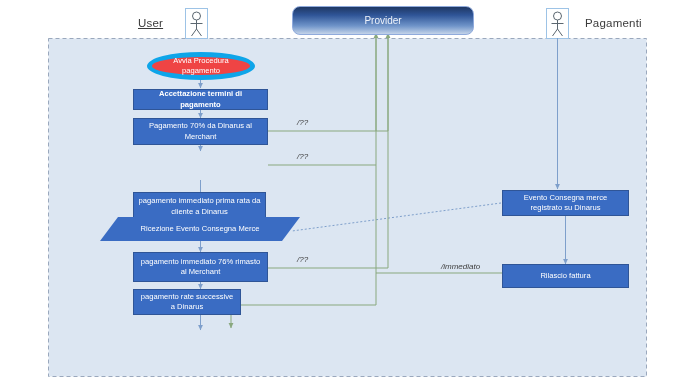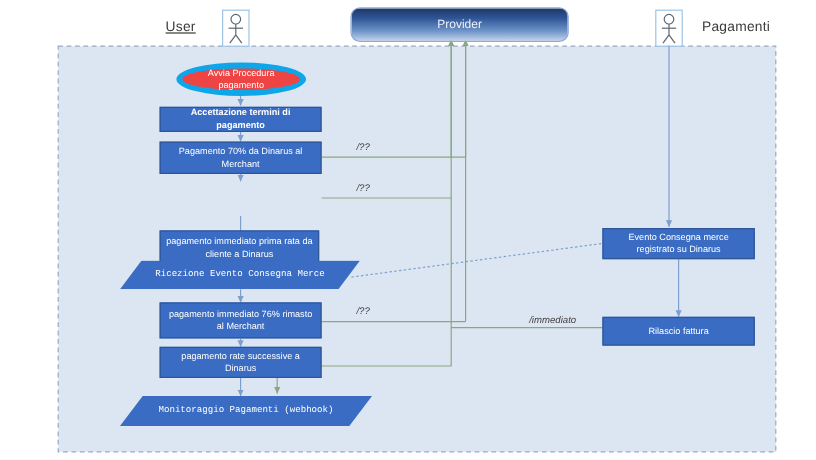--- a/index.html
+++ b/index.html
@@ -41,21 +41,21 @@
     padding:0 4px;box-sizing:border-box;
   }
   .proc{
     position:absolute;background:#3a6cc3;border:1px solid #2f5597;
     box-sizing:border-box;
   }
   .oval{
     position:absolute;background:#ef4444;border:5px solid #0ea5e9;
     border-radius:50%;box-sizing:border-box;
   }
-  .para{position:absolute;font-family:Liberation Mono, monospace;}
+  .para{position:absolute;}
   .para .pshape{
     position:absolute;left:0;top:0;width:100%;height:100%;
     background:#3a6cc3;border:1px solid #2f5597;box-sizing:border-box;
     clip-path:polygon(9% 0,100% 0,91% 100%,0% 100%);
     border:none;
   }
   .para .node-text{z-index:2;}
 
   
   .edge-label{
@@ -150,28 +150,24 @@
 
   <div class="para" style="left:100px;top:217px;width:200px;height:24px;">
     <div class="pshape"></div>
     <div class="node-text">Ricezione Evento Consegna Merce</div>
   </div>
 
   <div class="proc" style="left:133px;top:252px;width:135px;height:30px;">
     <div class="node-text">pagamento immediato 76% rimasto al Merchant</div>
   </div>
 
-  <div class="proc" style="left:133px;top:289px;width:135px;height:26px;">
+  <div class="proc" style="left:133px;top:289px;width:108px;height:26px;">
     <div class="node-text">pagamento rate successive a Dinarus</div>
   </div>
 
-  <div class="para" style="left:100px;top:330px;width:210px;height:25px;">
-    <div class="pshape"></div>
-    <div class="node-text">Monitoraggio Pagamenti (webhook)</div>
-  </div>
 
   <div class="proc" style="left:502px;top:264px;width:127px;height:24px;">
     <div class="node-text">Rilascio fattura</div>
   </div>
 
   <div class="proc" style="left:502px;top:190px;width:127px;height:26px;">
     <div class="node-text">Evento Consegna merce registrato su Dinarus</div>
   </div>
 
   <div class="edge-label" style="left:297px;top:118px;">/??</div>

